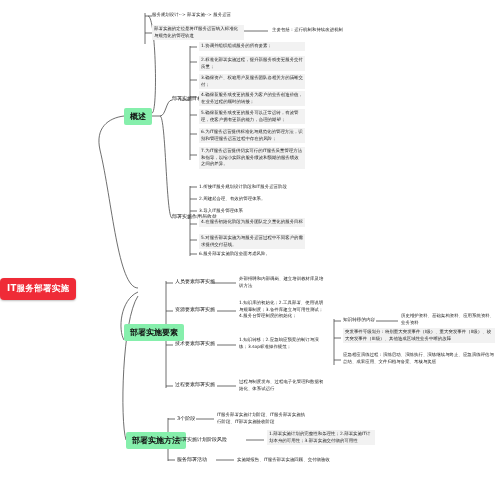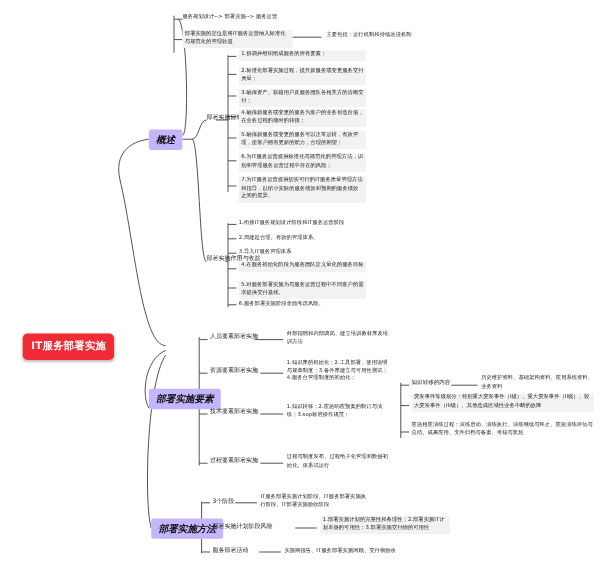--- a/index.html
+++ b/index.html
@@ -20,26 +20,25 @@
     background:#ef2b37;color:#ffffff;
     font-weight:bold;font-size:8.5px;
     border-radius:4px;
     padding:5px 7px;
     letter-spacing:0.3px;
     white-space:nowrap;
     box-shadow:0 1px 2px rgba(0,0,0,0.25);
   }
   
   .lv2{
-    background:#c4b5fd;color:#111;
+    background:#86efac;color:#111;
     font-size:8px;font-weight:bold;
     border-radius:2px;
     padding:3px 6px;
     white-space:nowrap;
-    font-style:italic;
   }
   
   .lv3{
     color:#1a1a1a;font-size:5px;
     white-space:nowrap;line-height:1.45;
   }
   
   .leaf{
     color:#1a1a1a;font-size:4.4px;
     line-height:1.5;
@@ -108,21 +107,21 @@
     <line x1="158" y1="440" x2="168" y2="440"></line>
     <path d="M168,418 L168,461"></path>
     <line x1="168" y1="419" x2="175" y2="419"></line>
     <line x1="168" y1="440" x2="175" y2="440"></line>
     <line x1="168" y1="460" x2="175" y2="460"></line>
     <line x1="196" y1="419" x2="214" y2="419"></line>
     <line x1="246" y1="440" x2="264" y2="440"></line>
     <line x1="216" y1="460" x2="234" y2="460"></line>
   </svg>
 
-  <div class="node root" style="left:19px;top:278px;">IT服务部署实施</div>
+  <div class="node root" style="left:0;top:278px;">IT服务部署实施</div>
 
   <div class="node lv2" style="left:124px;top:108px;">概述</div>
   <div class="node lv2" style="left:124px;top:324px;">部署实施要素</div>
   <div class="node lv2" style="left:126px;top:432px;">部署实施方法</div>
 
   <div class="node leaf nowrap" style="left:152px;top:12px;">服务规划设计--&gt; 部署实施--&gt; 服务运营</div>
   <div class="node leaf shade" style="left:152px;top:25px;width:92px;">部署实施的定位是将IT服务运营纳入标准化与规范化的管理轨道</div>
   <div class="node leaf nowrap" style="left:272px;top:27px;">主要包括：运行机制和持续改进机制</div>
 
   <div class="node lv3" style="left:172px;top:95px;">部署实施目标</div>

